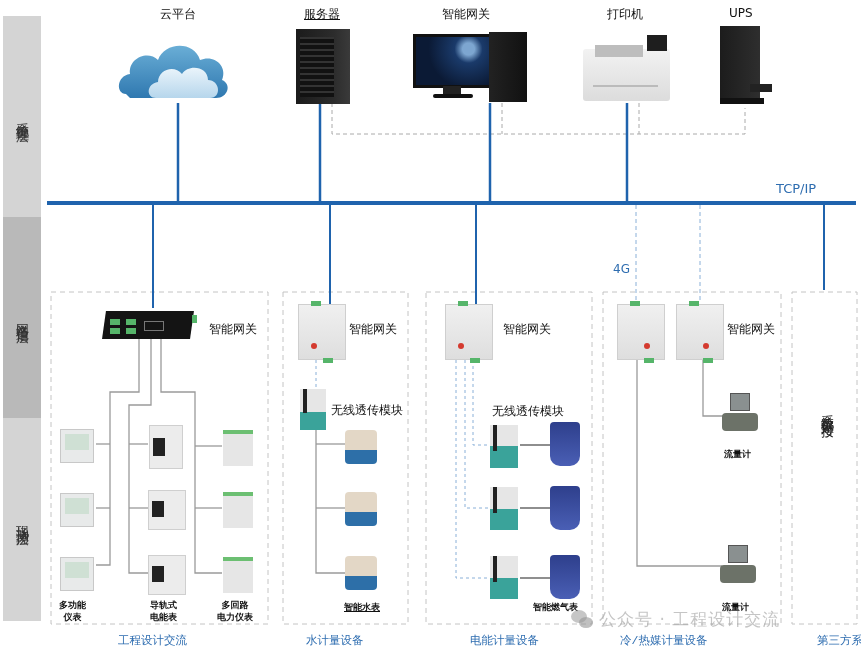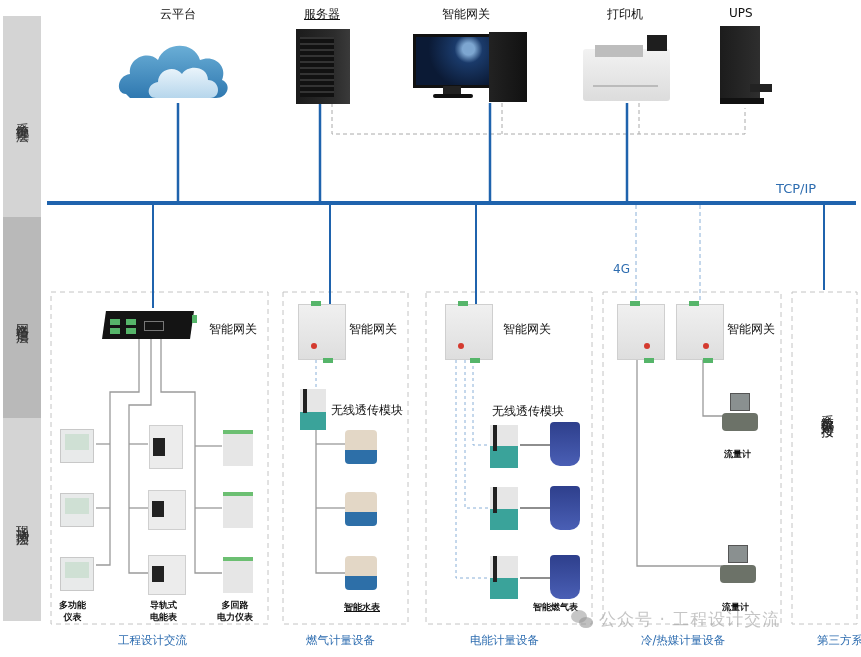--- a/index.html
+++ b/index.html
@@ -207,21 +207,21 @@
 </div>
 <div class="lbl" style="left:349px;top:321px;">智能网关</div>
 <div class="abs" style="left:300px;top:389px;width:26px;height:41px;background:linear-gradient(180deg,#e6e6e6 0 55%,#3aa39a 55% 100%);">
   <div style="position:absolute;left:3px;top:0;width:4px;height:24px;background:#222;"></div>
 </div>
 <div class="lbl" style="left:331px;top:402px;">无线透传模块</div>
 <div class="abs" style="left:345px;top:430px;width:32px;height:34px;background:linear-gradient(180deg,#e3d7c6 0 60%,#2d6fa8 60% 100%);border-radius:4px;"></div>
 <div class="abs" style="left:345px;top:492px;width:32px;height:34px;background:linear-gradient(180deg,#e3d7c6 0 60%,#2d6fa8 60% 100%);border-radius:4px;"></div>
 <div class="abs" style="left:345px;top:556px;width:32px;height:34px;background:linear-gradient(180deg,#e3d7c6 0 60%,#2d6fa8 60% 100%);border-radius:4px;"></div>
 <div class="small" style="left:344px;top:601px;text-decoration:underline;">智能水表</div>
-<div class="cat" style="left:306px;top:633px;">燃气计量设备</div>
+<div class="cat" style="left:306px;top:633px;">水计量设备</div>
 
 <div class="abs" style="left:445px;top:304px;width:46px;height:54px;background:linear-gradient(180deg,#f0f0f0,#dedede);border:1px solid #cfcfcf;">
   <div style="position:absolute;left:12px;top:-4px;width:10px;height:5px;background:#56b56a;"></div>
   <div style="position:absolute;left:12px;top:38px;width:6px;height:6px;border-radius:3px;background:#d43a2f;"></div>
   <div style="position:absolute;left:24px;top:53px;width:10px;height:5px;background:#56b56a;"></div>
 </div>
 <div class="lbl" style="left:503px;top:321px;">智能网关</div>
 <div class="lbl" style="left:492px;top:403px;">无线透传模块</div>
 <div class="abs" style="left:490px;top:425px;width:28px;height:43px;background:linear-gradient(180deg,#e6e6e6 0 50%,#3aa39a 50% 100%);">
     <div style="position:absolute;left:3px;top:0;width:4px;height:26px;background:#222;"></div>
@@ -252,21 +252,21 @@
 <div class="abs" style="left:722px;top:393px;width:38px;height:46px;">
   <div style="position:absolute;left:8px;top:0;width:18px;height:16px;background:#8a9090;border:1px solid #555;"></div>
   <div style="position:absolute;left:0;top:20px;width:36px;height:18px;background:#6c7268;border-radius:4px;"></div>
 </div>
 <div class="small" style="left:724px;top:448px;">流量计</div>
 <div class="abs" style="left:720px;top:545px;width:38px;height:46px;">
   <div style="position:absolute;left:8px;top:0;width:18px;height:16px;background:#8a9090;border:1px solid #555;"></div>
   <div style="position:absolute;left:0;top:20px;width:36px;height:18px;background:#6c7268;border-radius:4px;"></div>
 </div>
 <div class="small" style="left:722px;top:601px;">流量计</div>
-<div class="cat" style="left:641px;top:633px;">冷/热媒计量设备</div>
+<div class="cat" style="left:620px;top:633px;font-family:Liberation Mono, monospace;">冷/热媒计量设备</div>
 
 <div class="vtext" style="left:818px;top:404px;">系统数据对接</div>
 <div class="cat" style="left:817px;top:633px;">第三方系统</div>
 
 <div class="abs" style="left:571px;top:610px;width:24px;height:20px;">
   <div style="position:absolute;left:0;top:0;width:16px;height:13px;border-radius:50%;background:rgba(160,160,160,0.6);"></div>
   <div style="position:absolute;left:8px;top:7px;width:14px;height:11px;border-radius:50%;background:rgba(150,150,150,0.6);"></div>
 </div>
 <div class="wm" style="left:599px;top:608px;">公众号 · 工程设计交流</div>
 

